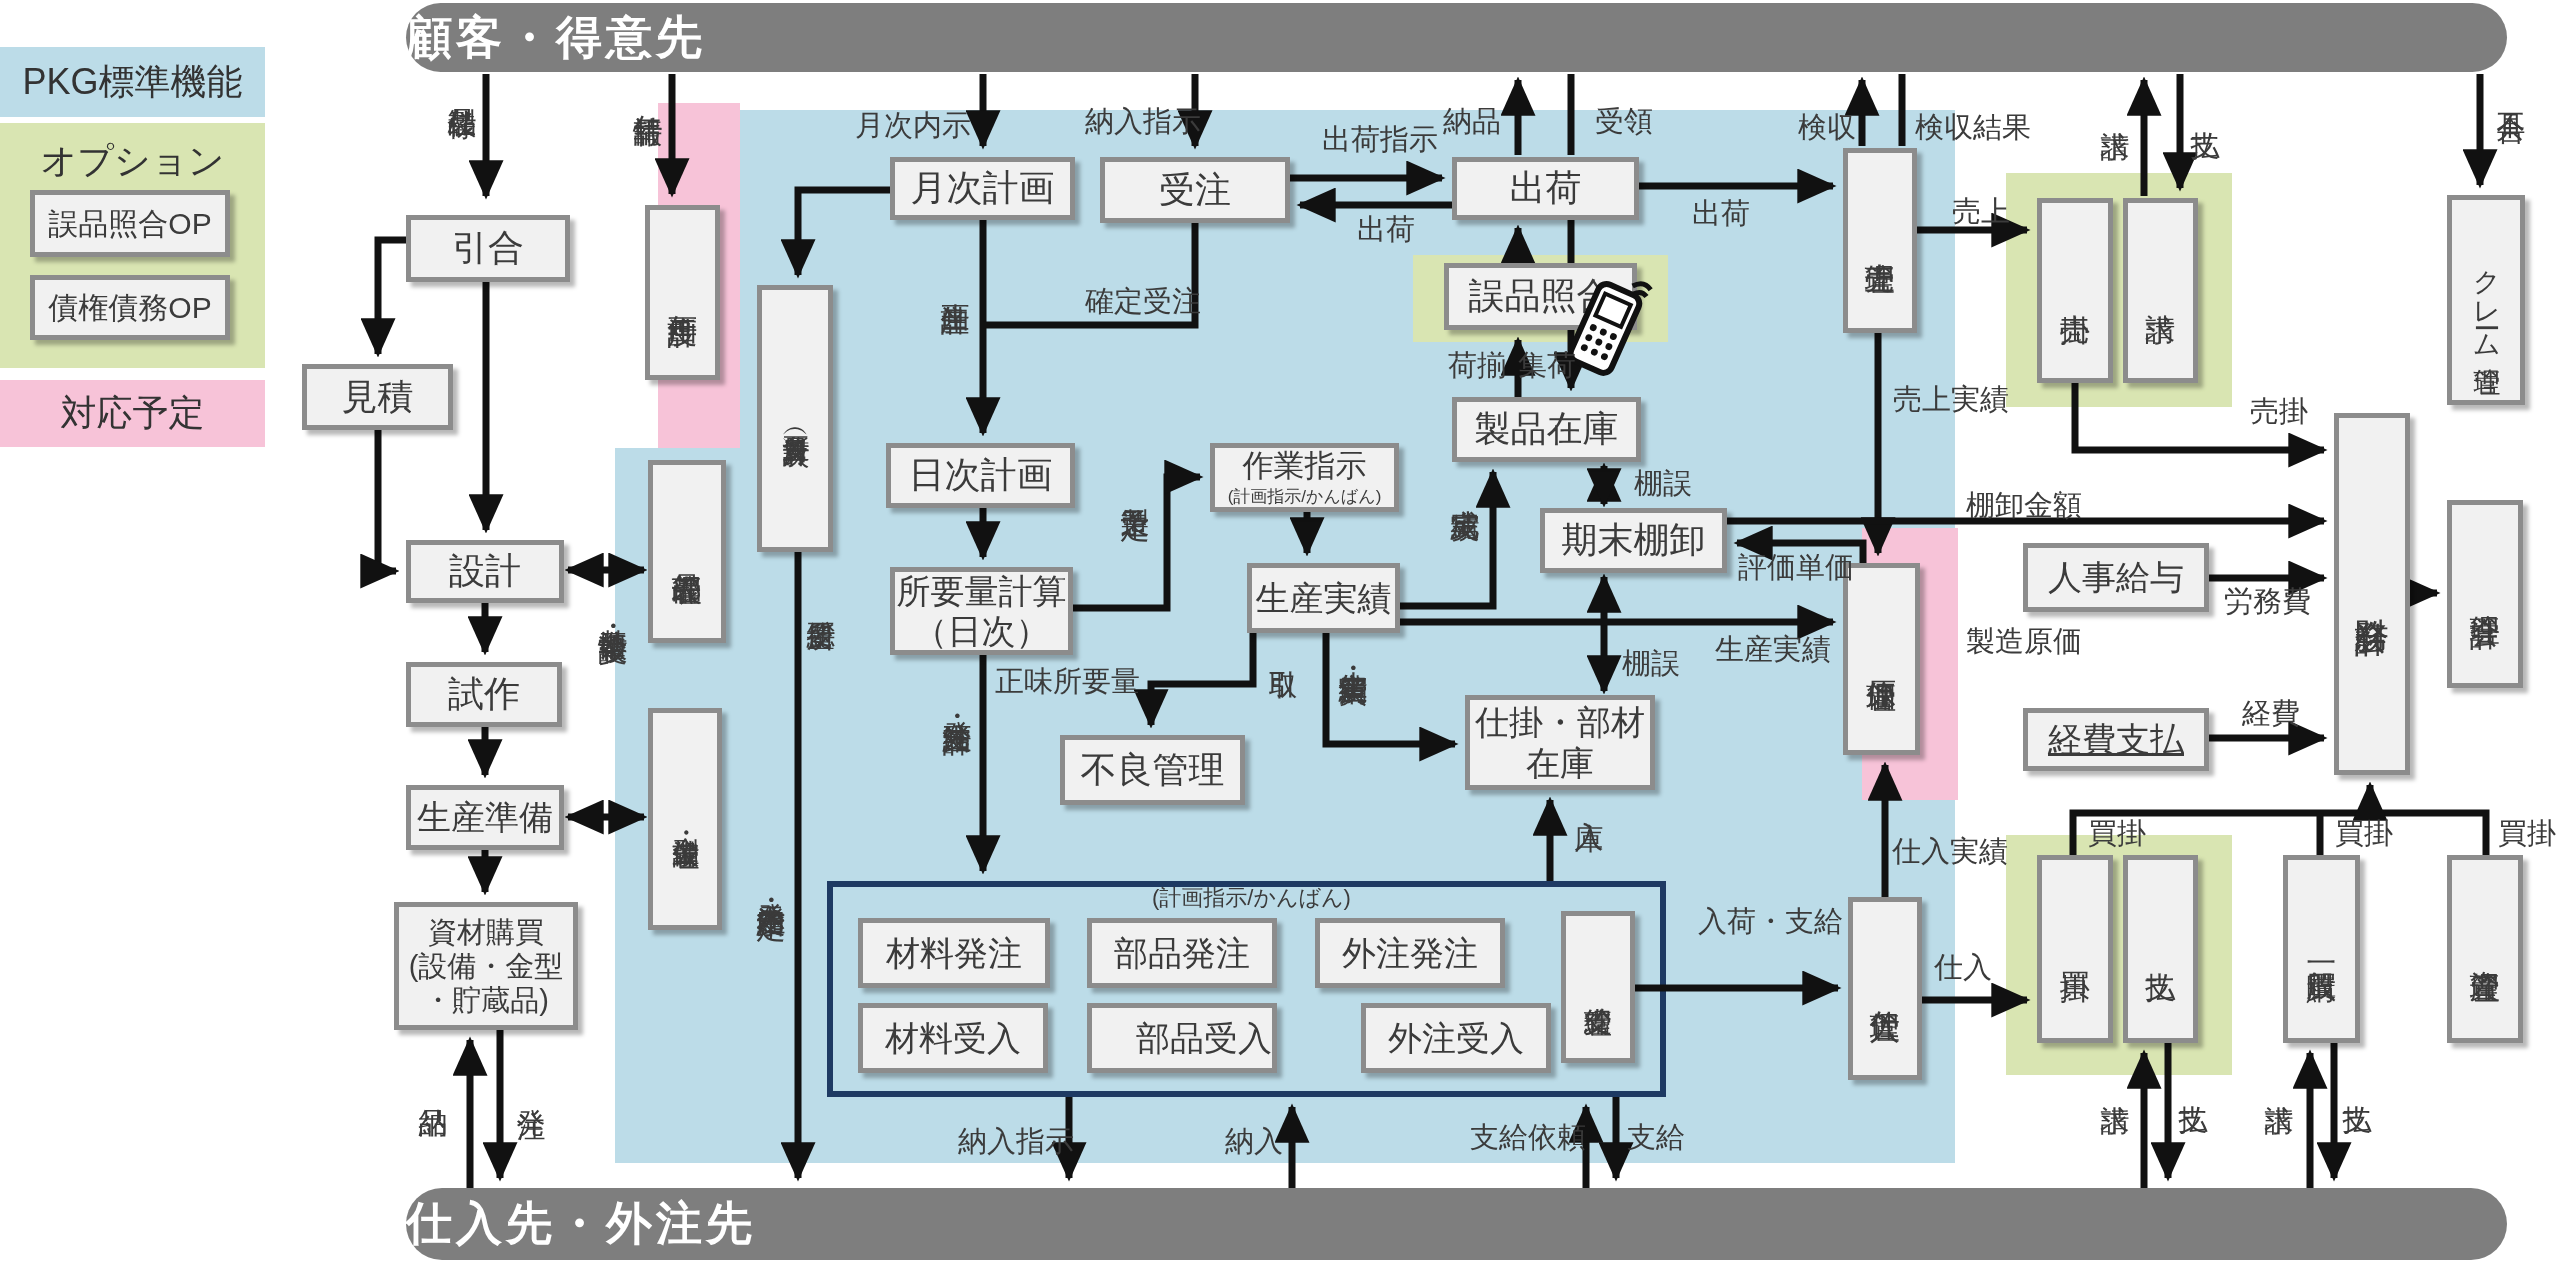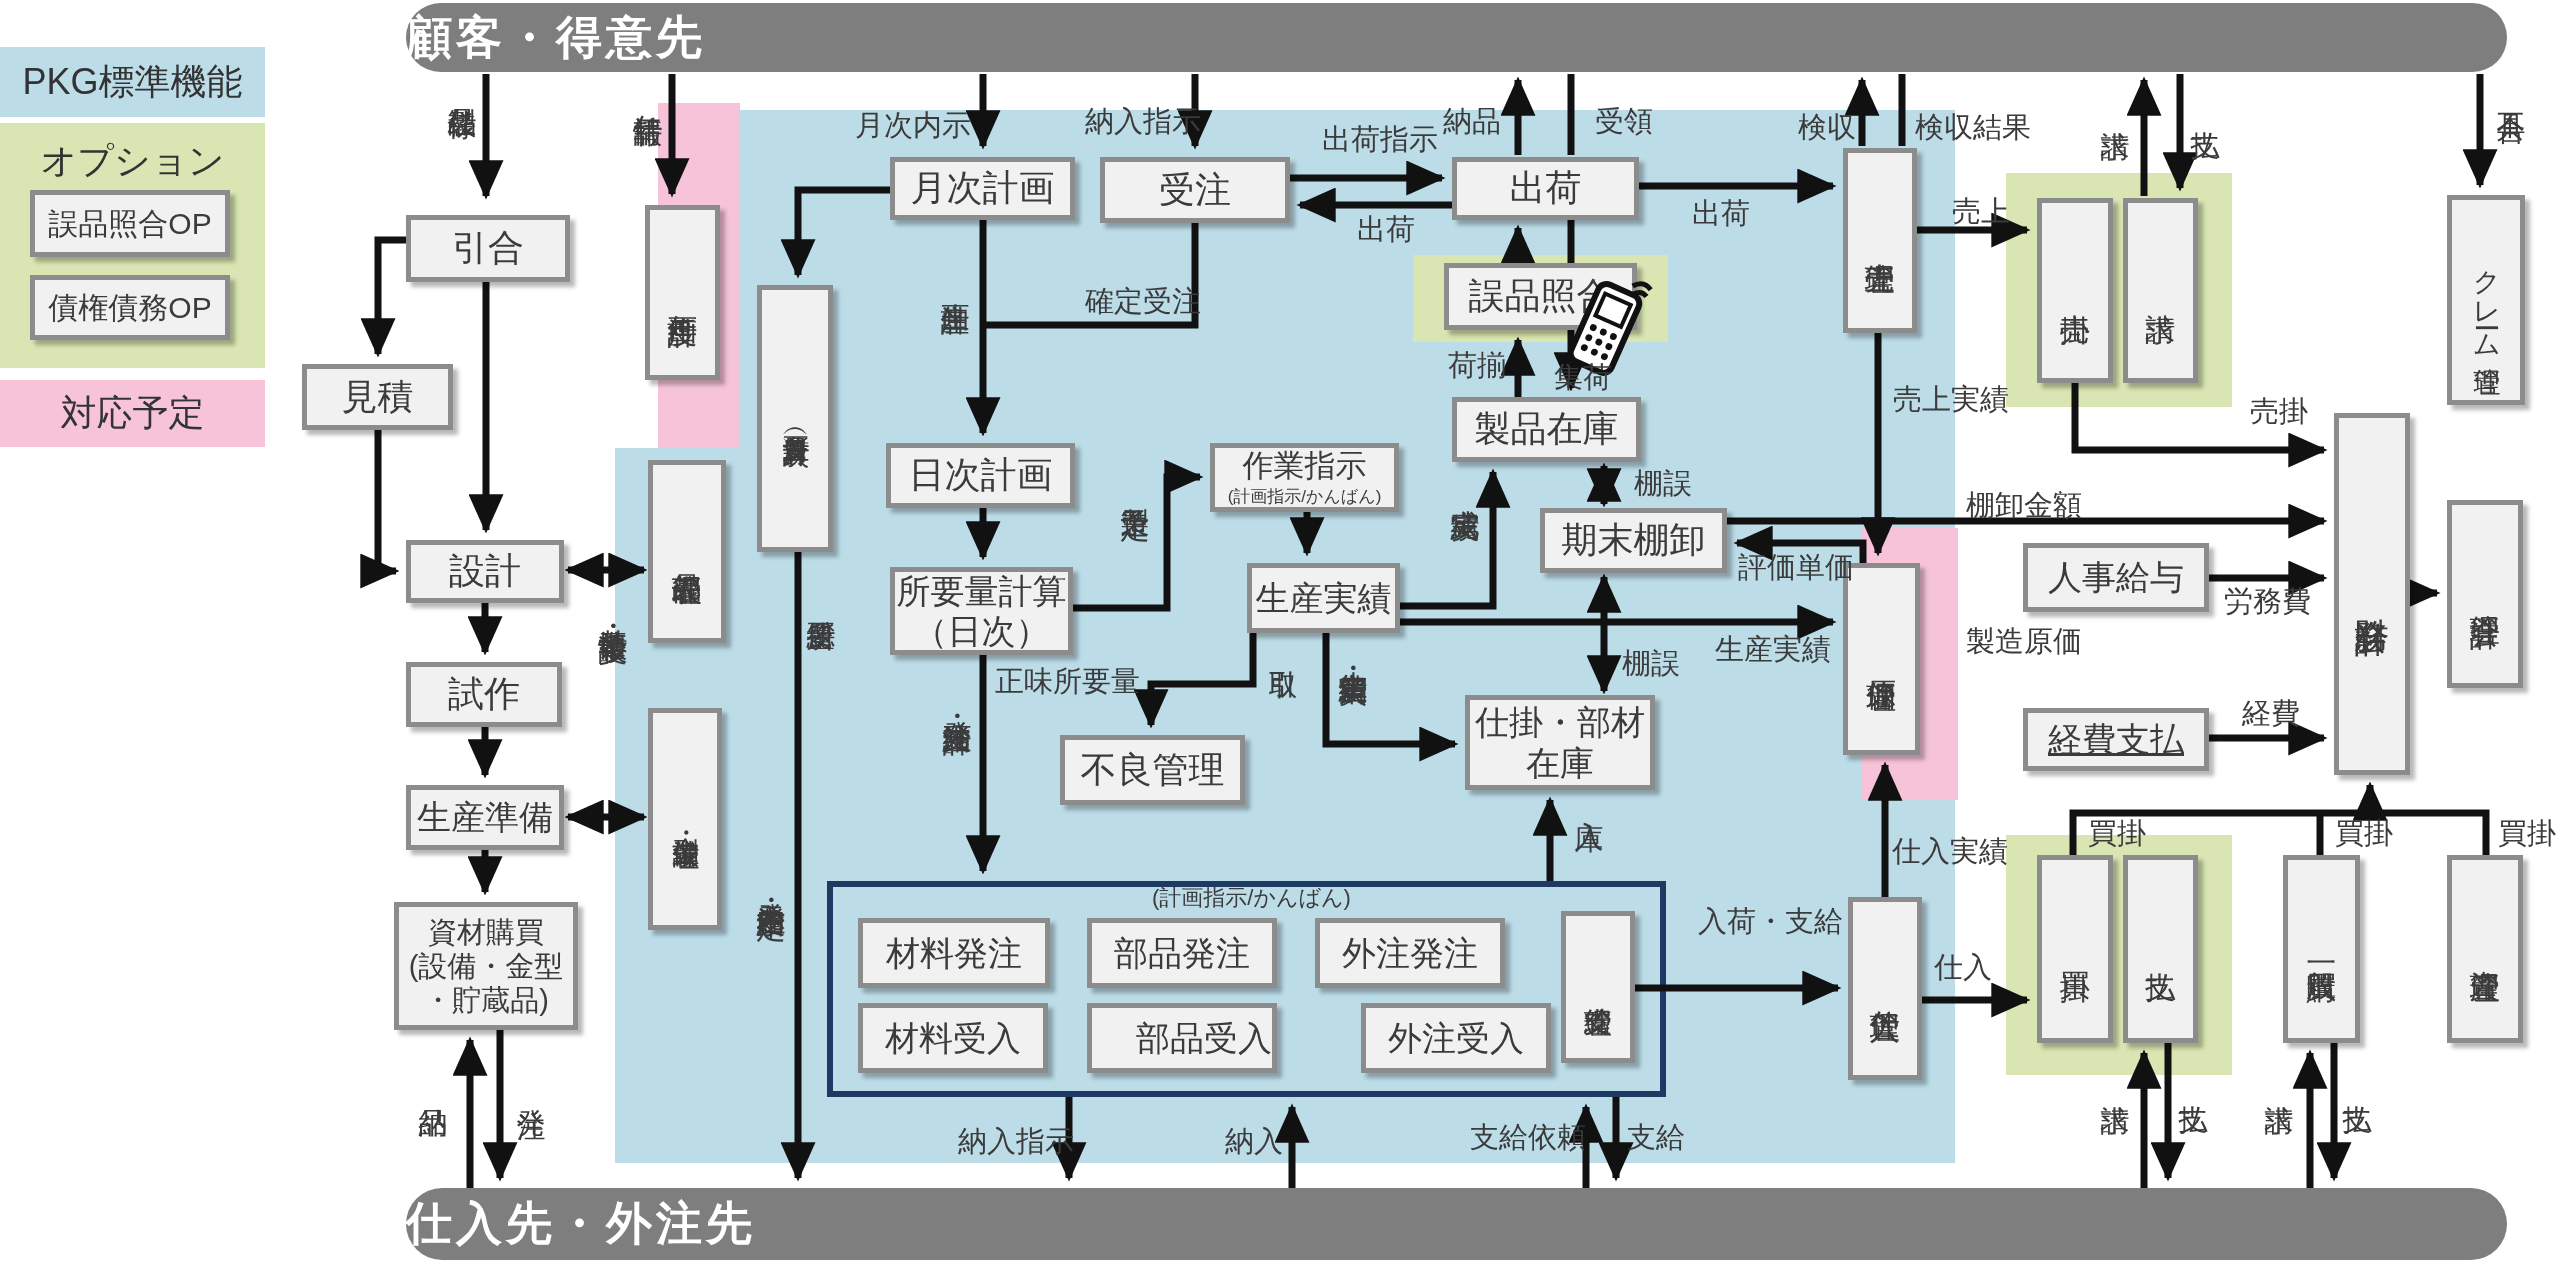--- a/index.html
+++ b/index.html
@@ -228,21 +228,21 @@
   <div class="lbl v" style="left:2100px;top:108px;">請求</div>
   <div class="lbl v" style="left:2190px;top:108px;">支払</div>
   <div class="lbl v" style="left:2496px;top:90px;">不具合</div>
   <div class="lbl" style="left:1322px;top:124px;">出荷指示</div>
   <div class="lbl" style="left:1357px;top:214px;">出荷</div>
   <div class="lbl" style="left:1692px;top:198px;">出荷</div>
   <div class="lbl" style="left:1952px;top:196px;">売上</div>
   <div class="lbl" style="left:1893px;top:384px;">売上実績</div>
   <div class="lbl" style="left:2250px;top:396px;">売掛</div>
   <div class="lbl" style="left:1448px;top:350px;">荷揃</div>
-  <div class="lbl" style="left:1554px;top:350px;margin-top:12px;">集荷</div>
+  <div class="lbl" style="left:1518px;top:350px;">集荷</div>
   <div class="lbl" style="left:1634px;top:468px;">棚誤</div>
   <div class="lbl" style="left:1622px;top:648px;">棚誤</div>
   <div class="lbl" style="left:1966px;top:490px;">棚卸金額</div>
   <div class="lbl" style="left:1738px;top:552px;">評価単価</div>
   <div class="lbl" style="left:1085px;top:286px;">確定受注</div>
   <div class="lbl v" style="left:940px;top:280px;">生産計画</div>
   <div class="lbl v" style="left:806px;top:598px;">総所要量</div>
   <div class="lbl v" style="left:598px;top:606px;">基準情報・設変</div>
   <div class="lbl v" style="left:1120px;top:485px;">製造予定</div>
   <div class="lbl" style="left:995px;top:666px;">正味所要量</div>

